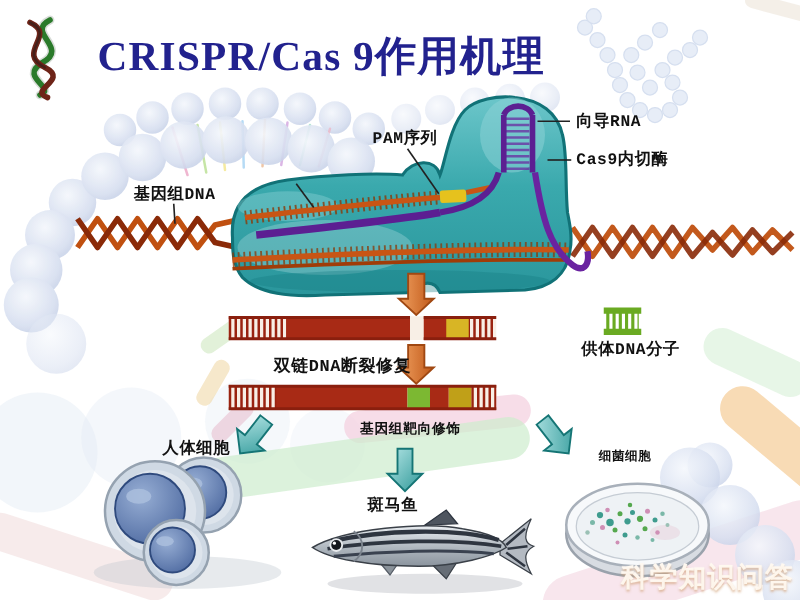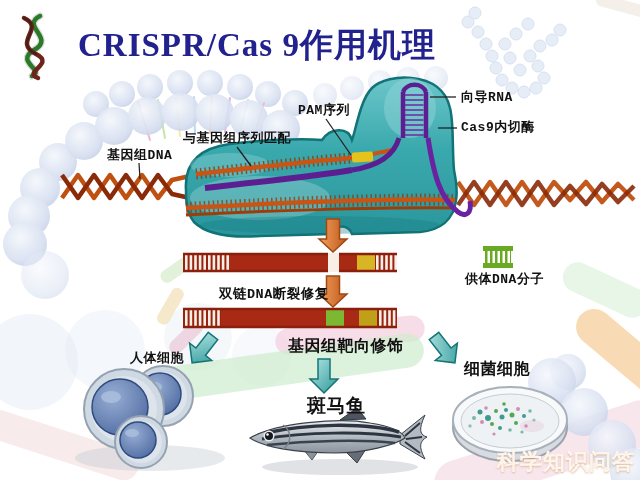--- a/index.html
+++ b/index.html
@@ -343,26 +343,25 @@
     <path d="M30,4 C10,14 46,26 24,38 C4,50 36,58 22,64" stroke="#bfc6bf" stroke-width="7" opacity=".6"></path>
     <path d="M30,4 C10,14 46,26 24,38 C4,50 36,58 22,64" stroke="#2a7a2a" stroke-width="4.5"></path>
     <path d="M14,6 C36,16 2,30 26,42 C46,52 12,60 28,66" stroke="#6e2418" stroke-width="4.5"></path>
     <path d="M14,6 C36,16 2,30 26,42" stroke="#1c1c1c" stroke-width="2" opacity=".5"></path>
   </g>
 </svg>
 
 <div id="title">CRISPR/Cas 9作用机理</div>
 
 <div class="lbl" style="left:107px;top:149px;font-size:13px">基因组DNA</div>
-<div class="lbl" style="left:183px;top:132px;font-size:13px">与基因组序列匹配</div>
 <div class="lbl" style="left:298px;top:104px;font-size:13px">PAM序列</div>
 <div class="lbl" style="left:461px;top:91px;font-size:13px">向导RNA</div>
 <div class="lbl" style="left:461px;top:121px;font-size:13px">Cas9内切酶</div>
 <div class="lbl" style="left:219px;top:288px;font-size:13.5px">双链DNA断裂修复</div>
 <div class="lbl" style="left:465px;top:273px;font-size:13px">供体DNA分子</div>
-<div class="lbl" style="left:288px;top:339px;font-size:16px">基因组靶向修饰</div>
+<div class="lbl" style="left:288px;top:339px;font-size:11px">基因组靶向修饰</div>
 <div class="lbl" style="left:130px;top:352px;font-size:13px">人体细胞</div>
-<div class="lbl" style="left:307px;top:398px;font-size:19px">斑马鱼</div>
-<div class="lbl" style="left:464px;top:362px;font-size:16px">细菌细胞</div>
+<div class="lbl" style="left:294px;top:398px;font-size:13px">斑马鱼</div>
+<div class="lbl" style="left:479px;top:362px;font-size:10px">细菌细胞</div>
 
 <div id="watermark">科学知识问答</div>
 
 </div>
 
 </body></html>

